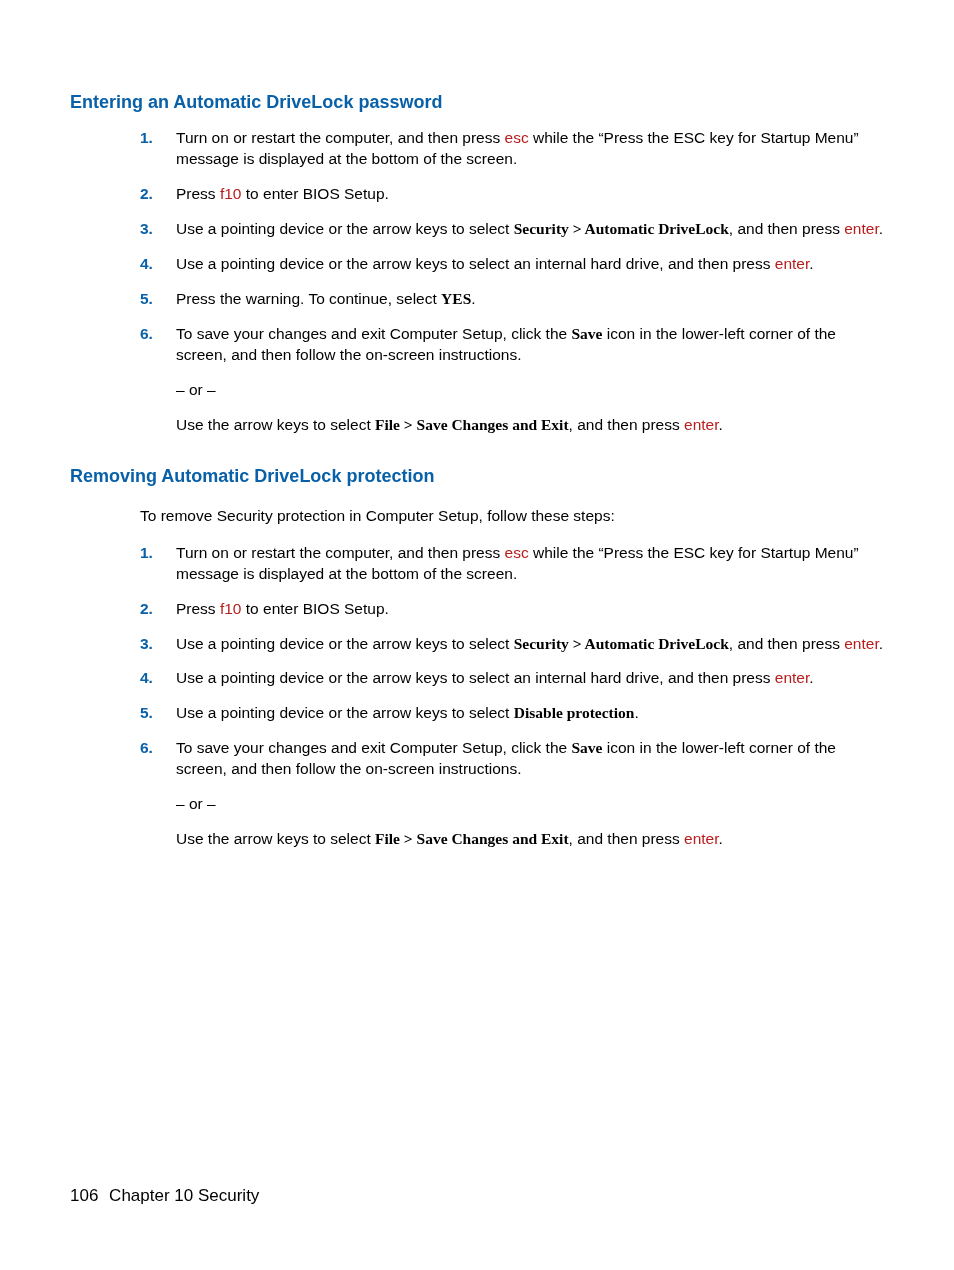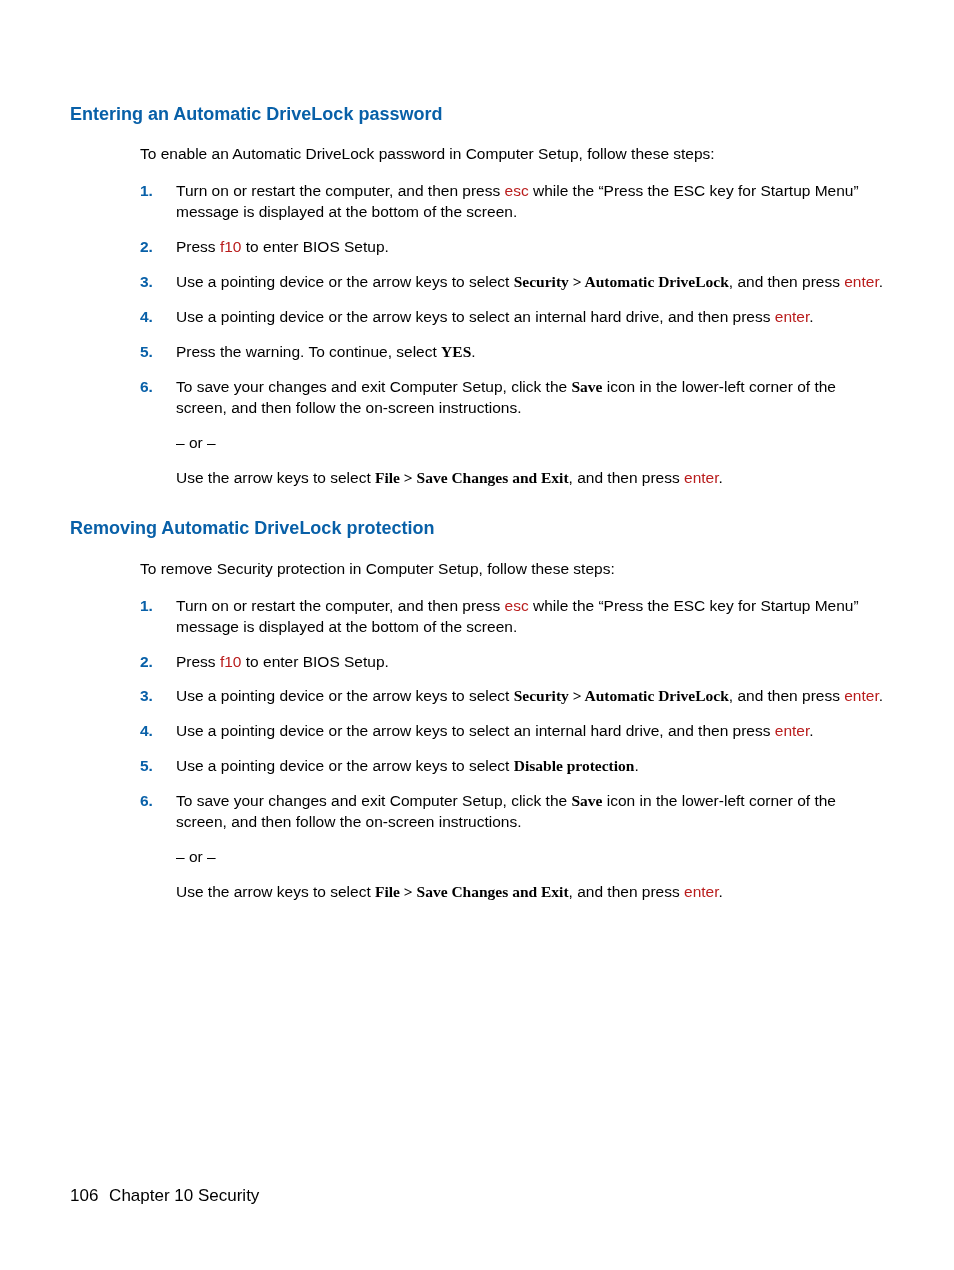--- a/index.html
+++ b/index.html
@@ -15,21 +15,21 @@
     position: relative;
   }
   .page {
     box-sizing: border-box;
     padding: 90px 70px 0 70px;
   }
   .heading {
     color: #0860A8;
     font-weight: bold;
     font-size: 18px;
-    margin: 12px 0 14px 0;
+    margin: 0 0 14px 0;
   }
   .heading + .intro {
     margin-top: 18px;
   }
   .intro {
     margin: 0 0 16px 70px;
   }
   ol.steps {
     list-style: none;
     margin: 0 0 28px 70px;
@@ -71,21 +71,20 @@
   .footer .pnum {
     margin-right: 6px;
   }
 </style>
 </head>
 <body>
 
 <div class="page">
 
   <h2 class="heading">Entering an Automatic DriveLock password</h2>
-  <p class="intro">To enable an Automatic DriveLock password in Computer Setup, follow these steps:</p>
   <ol class="steps">
 
     <li>
       <span class="num">1.</span>
       <div class="step-body">
         <p><span>Turn on or restart the computer, and then press </span><span class="key">esc</span><span> while the “Press the ESC key for Startup Menu” message is displayed at the bottom of the screen.</span></p>
       </div>
     </li>
 
     <li>

